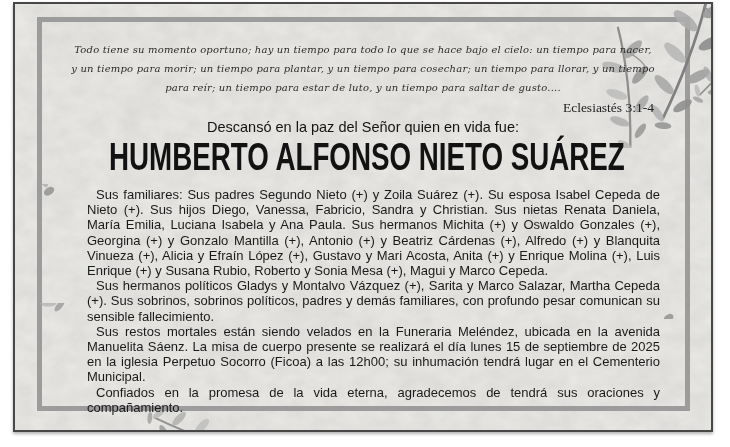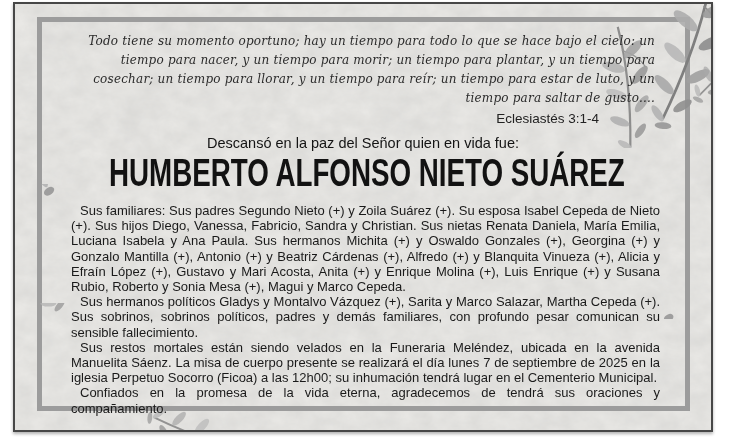--- a/index.html
+++ b/index.html
@@ -34,39 +34,39 @@
   .deco-right { top: 140px; right: 8px; }
   .deco-left { top: 180px; left: -4px; }
   .deco-bl { bottom: -8px; left: 6px; }
 
   .content {
     position: absolute; inset: 0;
     text-align: center;
     color: #1c1c1c;
   }
   .scripture-top {
-    margin: 28px auto 0;
+    margin: 36px auto 0;
     width: 584px;
     font-family: "DejaVu Serif", serif;
     font-style: italic;
-    font-size: 12px;
+    font-size: 10px;
     line-height: 19px;
     color: #2b2b2b;
     letter-spacing: 0.2px;
-    text-align: right;
   }
   .scripture-ref {
     margin-top: 3px;
-    padding-right: 112px;
+    padding-right: 57px;
     text-align: right;
     font-size: 13.5px;
     color: #222;
+    font-family: Liberation Serif, serif;
   }
   .intro {
-    margin-top: 9px;
+    margin-top: 3px;
     font-size: 14.5px;
     color: #141414;
   }
   .name {
     margin-top: 3px;
     font-size: 38px;
     font-weight: bold;
     line-height: 38px;
     letter-spacing: 0px;
     color: #121212;
@@ -74,20 +74,21 @@
     transform-origin: 50% 50%;
     white-space: nowrap;
   }
   .obit-body {
     margin-top: 11px;
     padding: 0 51px 0 56px;
     text-align: justify;
     font-size: 13px;
     line-height: 15.2px;
     color: #1a1a1a;
+    margin-left: 16px;
   }
   .obit-body p { text-indent: 9px; }
 </style>
 </head>
 <body>
 
 <div class="card">
 
   <svg class="texture" width="700" height="430" aria-hidden="true">
     <defs>
@@ -141,18 +142,18 @@
   </svg>
 
   <div class="content">
     <div class="scripture-top">Todo tiene su momento oportuno; hay un tiempo para todo lo que se hace bajo el cielo: un tiempo para nacer, y un tiempo para morir; un tiempo para plantar, y un tiempo para cosechar; un tiempo para llorar, y un tiempo para reír; un tiempo para estar de luto, y un tiempo para saltar de gusto....</div>
     <div class="scripture-ref">Eclesiastés 3:1-4</div>
     <div class="intro">Descansó en la paz del Señor quien en vida fue:</div>
     <h1 class="name">HUMBERTO ALFONSO NIETO SUÁREZ</h1>
     <div class="obit-body">
       <p>Sus familiares: Sus padres Segundo Nieto (+) y Zoila Suárez (+). Su esposa Isabel Cepeda de Nieto (+). Sus hijos Diego, Vanessa, Fabricio, Sandra y Christian. Sus nietas Renata Daniela, María Emilia, Luciana Isabela y Ana Paula. Sus hermanos Michita (+) y Oswaldo Gonzales (+), Georgina (+) y Gonzalo Mantilla (+), Antonio (+) y Beatriz Cárdenas (+), Alfredo (+) y Blanquita Vinueza (+), Alicia y Efraín López (+), Gustavo y Mari Acosta, Anita (+) y Enrique Molina (+), Luis Enrique (+) y Susana Rubio, Roberto y Sonia Mesa (+), Magui y Marco Cepeda.</p>
       <p>Sus hermanos políticos Gladys y Montalvo Vázquez (+), Sarita y Marco Salazar, Martha Cepeda (+). Sus sobrinos, sobrinos políticos, padres y demás familiares, con profundo pesar comunican su sensible fallecimiento.</p>
-      <p>Sus restos mortales están siendo velados en la Funeraria Meléndez, ubicada en la avenida Manuelita Sáenz. La misa de cuerpo presente se realizará el día lunes 7 de septiembre de 2025 en la iglesia Perpetuo Socorro (Ficoa) a las 12h00; su inhumación tendrá lugar en el Cementerio Municipal.</p>
+      <p>Sus restos mortales están siendo velados en la Funeraria Meléndez, ubicada en la avenida Manuelita Sáenz. La misa de cuerpo presente se realizará el día lunes 15 de septiembre de 2025 en la iglesia Perpetuo Socorro (Ficoa) a las 12h00; su inhumación tendrá lugar en el Cementerio Municipal.</p>
       <p>Confiados en la promesa de la vida eterna, agradecemos de tendrá sus oraciones y compañamiento.</p>
     </div>
 
   </div>
 </div>
 
 </body></html>

